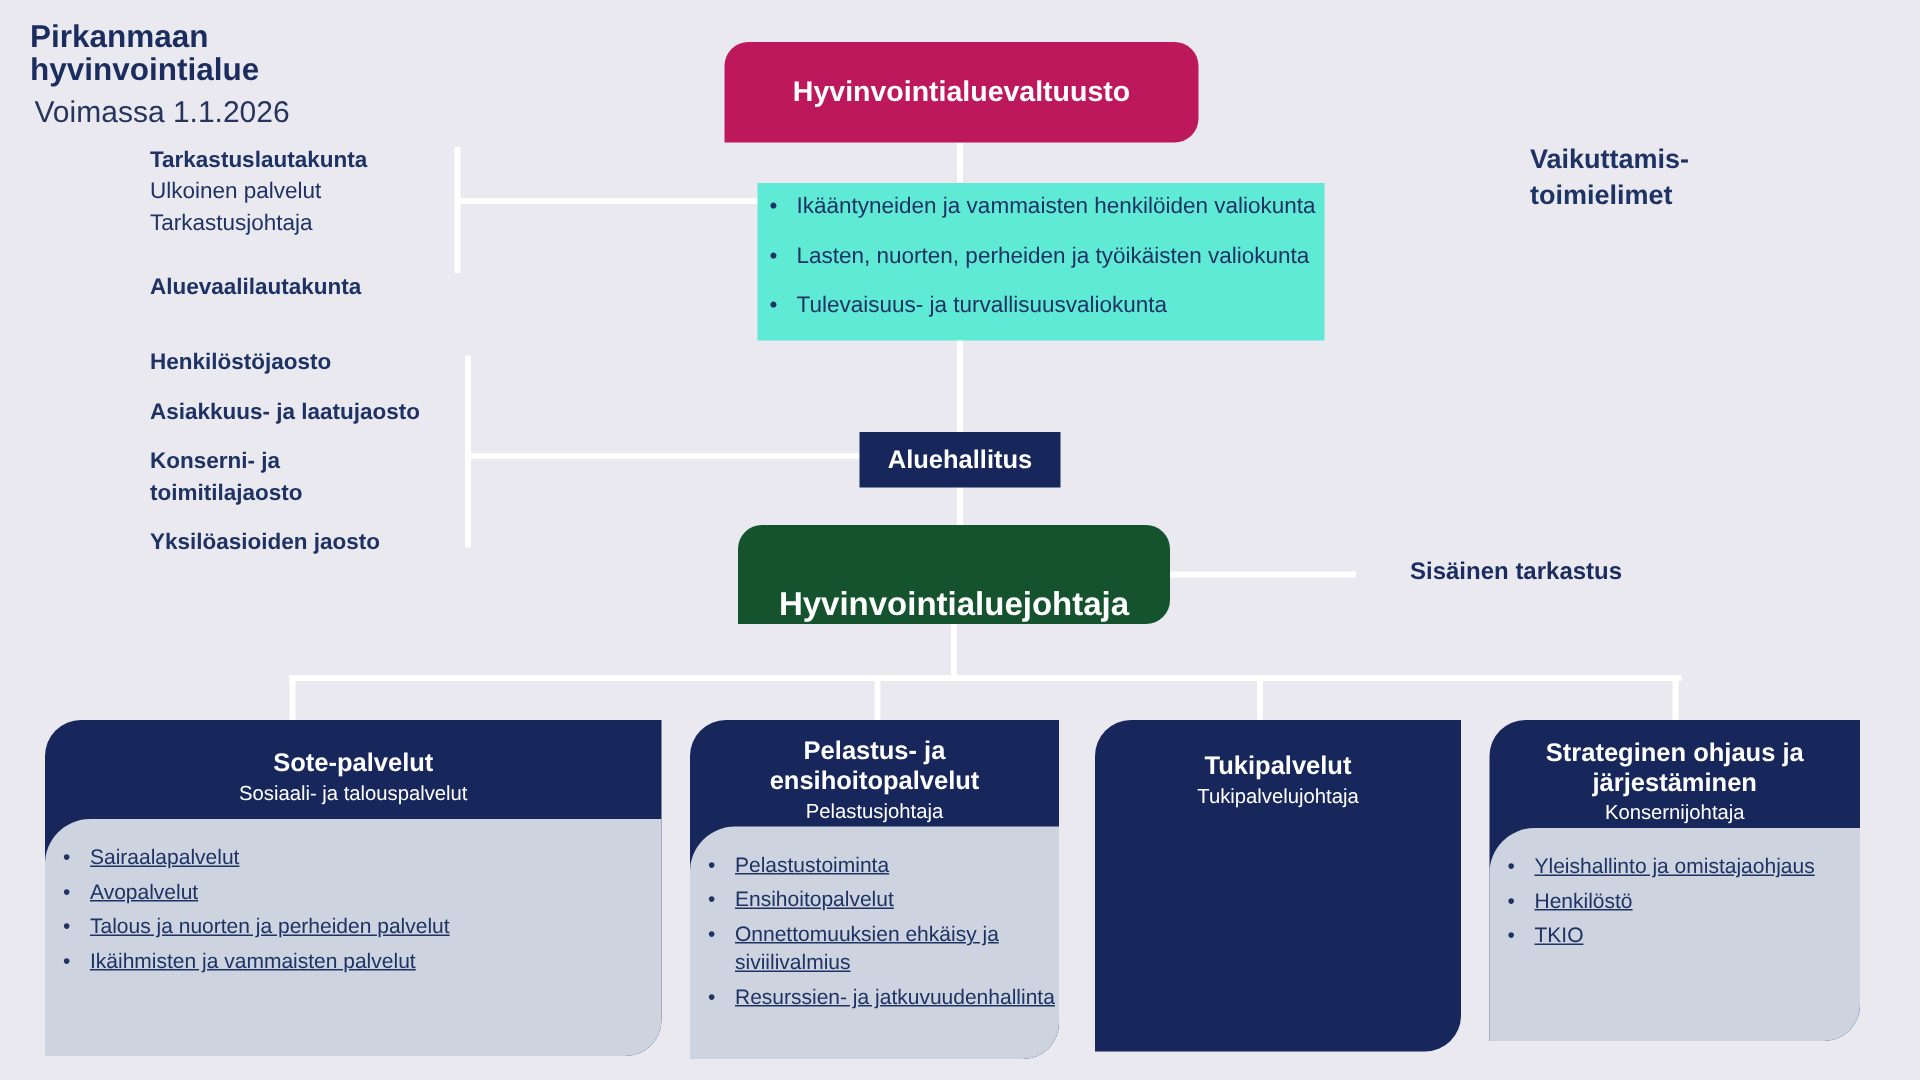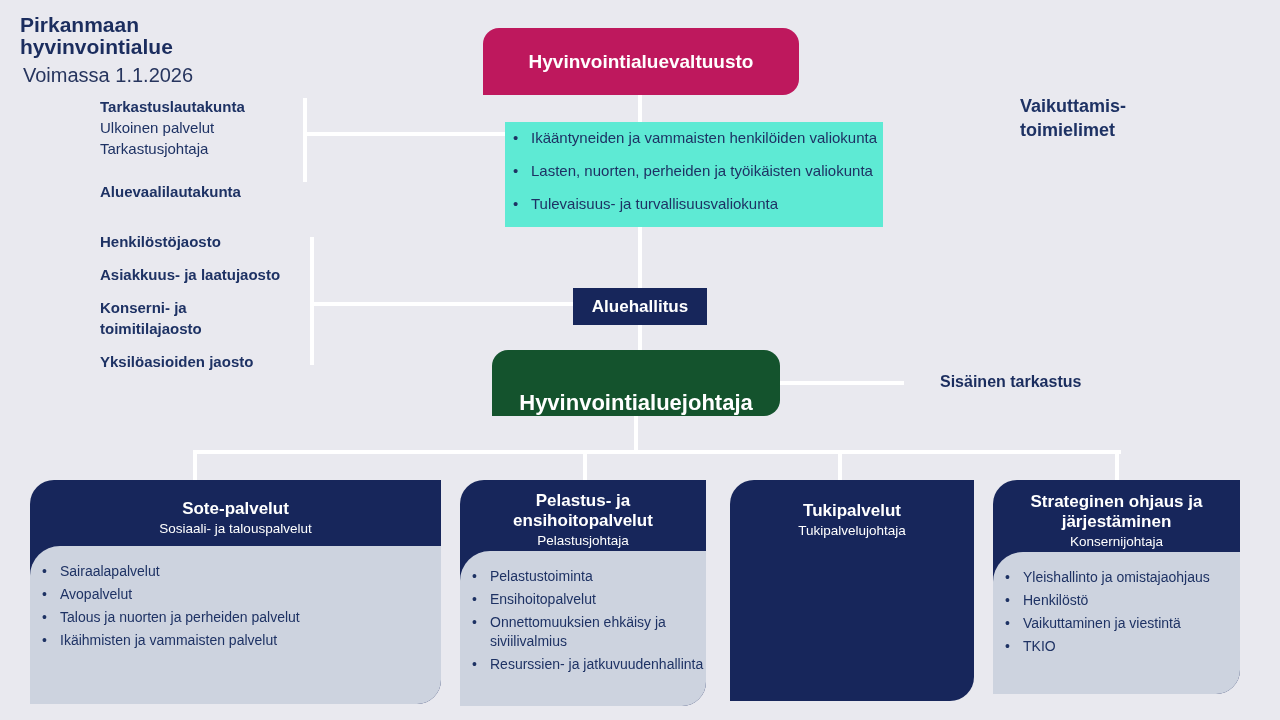--- a/index.html
+++ b/index.html
@@ -76,20 +76,21 @@
     position:absolute;left:0;right:0;top:0;
     display:flex;flex-direction:column;align-items:center;justify-content:center;
     color:#fff;text-align:center;padding:8px 8px 0 8px;box-sizing:border-box;
   }
   .card-title{font-size:17px;font-weight:700;line-height:20px;white-space:pre-line;}
   .card-sub{font-size:13.5px;font-weight:400;margin-top:2px;}
   .card-panel{
     position:absolute;left:0;right:0;bottom:0;
     background:#cdd3df;border-radius:30px 0 24px 0;
     box-sizing:border-box;
+    text-decoration:underline;
   }
   .card-panel ul.blist{font-size:14px;line-height:19px;color:#1e3264;}
   .card-panel ul.blist li{padding-left:30px;margin-bottom:4px;}
   .card-panel ul.blist li::before{left:12px;}
 
   #card1{left:30px;width:411px;height:224px;}
   #card1 .card-header{height:66px;}
   #card1 .card-panel{top:66px;}
   #card2{left:460px;width:246px;height:226px;}
   #card2 .card-header{height:71px;}
@@ -214,19 +215,18 @@
   <div id="card4" class="card">
     <div class="card-header">
       <div class="card-title">Strateginen ohjaus ja
 järjestäminen</div>
       <div class="card-sub">Konsernijohtaja</div>
     </div>
     <div class="card-panel">
       <ul class="blist">
           <li>Yleishallinto ja omistajaohjaus</li>
           <li>Henkilöstö</li>
-          <li>Vaikuttaminen ja viestintä</li>
           <li>TKIO</li>
         </ul>
     </div>
   </div>
 
 </div>
 
 </body></html>

